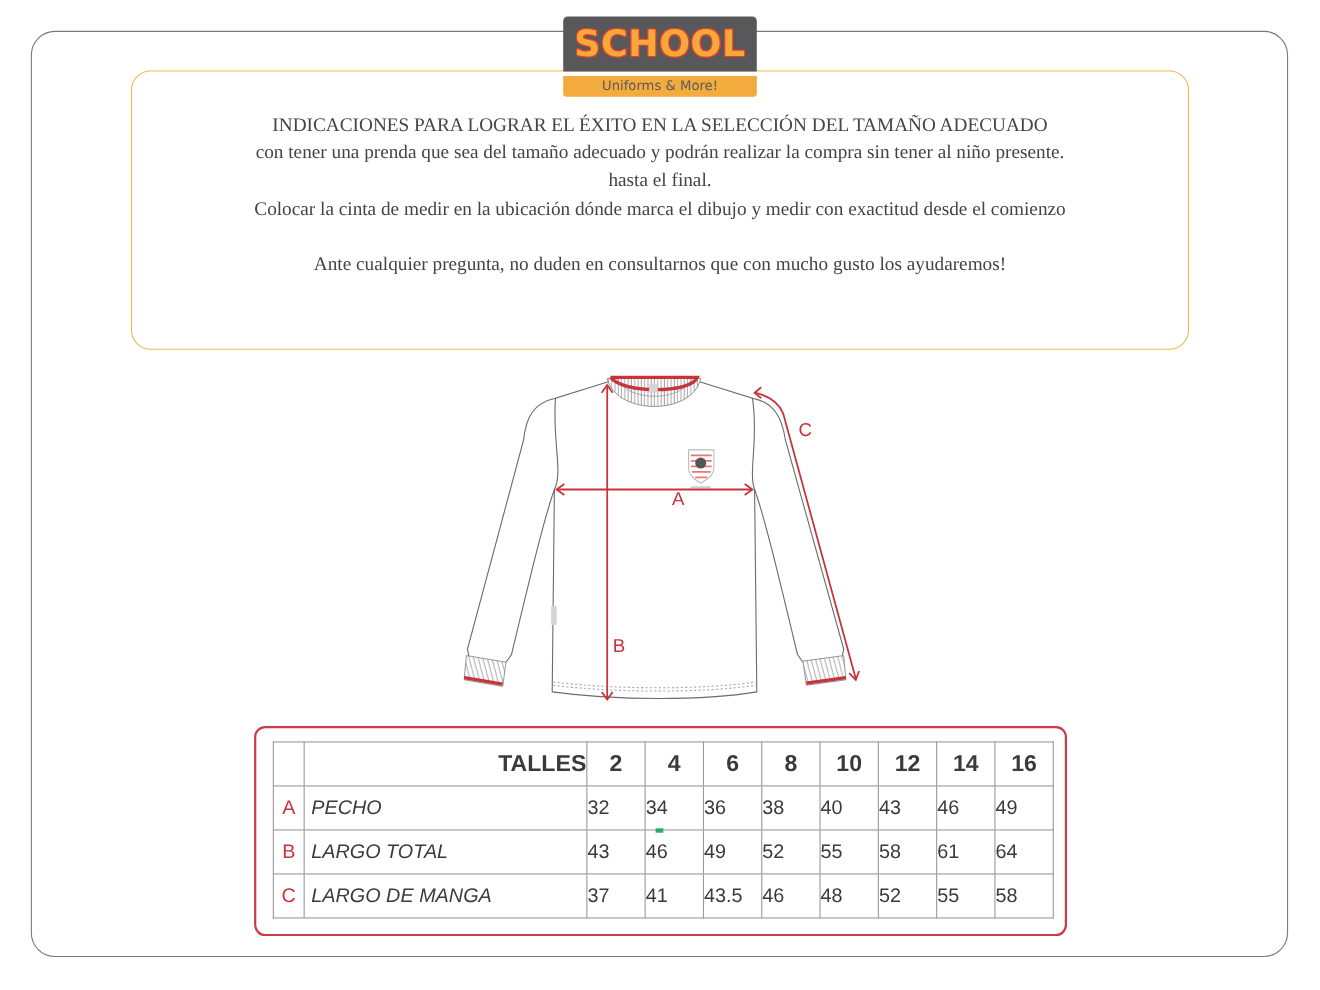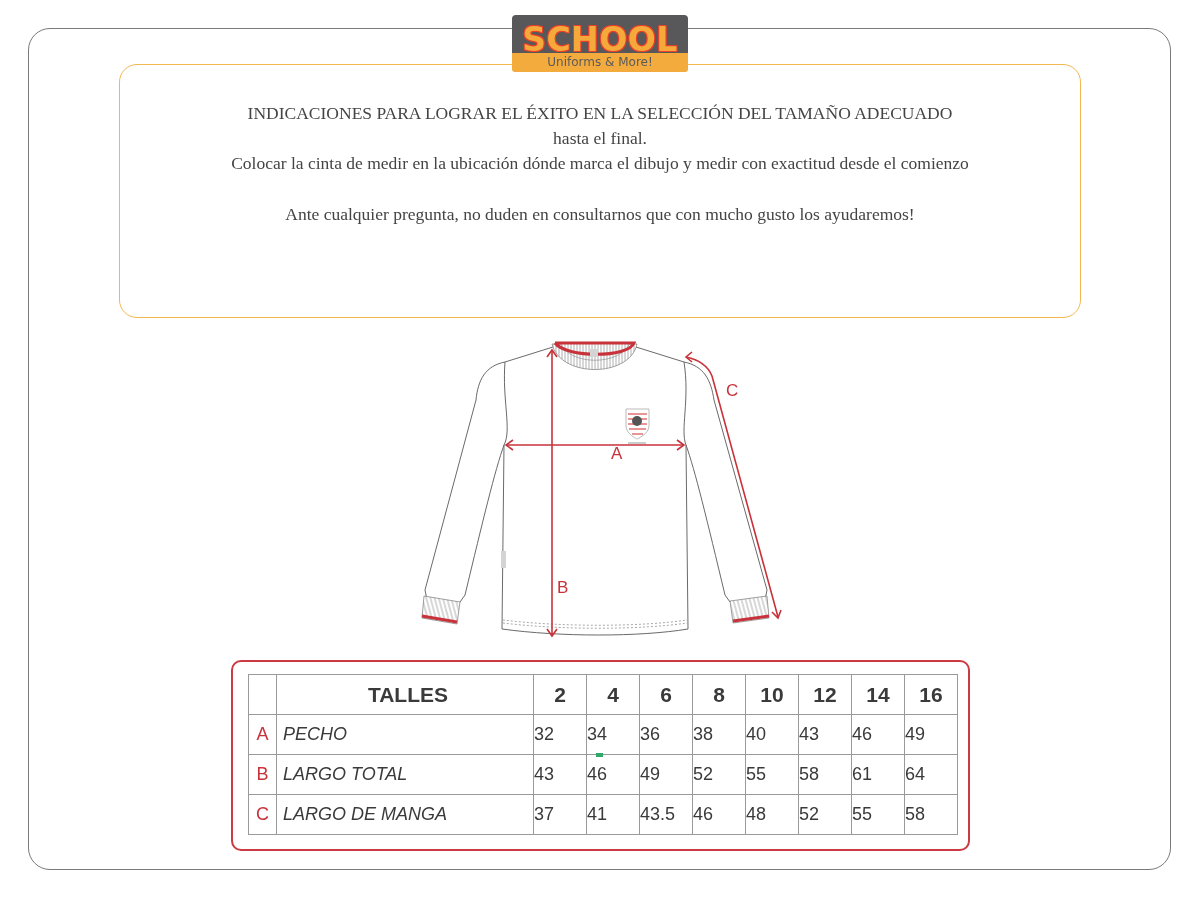--- a/index.html
+++ b/index.html
@@ -8,54 +8,55 @@
 
   .outer-frame { position: absolute; left: 28px; top: 28px; width: 1143px; height: 842px;
                  border: 1.5px solid #7a7a7a; border-radius: 22px; box-sizing: border-box; }
 
   .logo { position: absolute; left: 512px; top: 15px; width: 176px; height: 69px; }
   .logo-top { position: absolute; left: 0; top: 0; width: 176px; height: 50px; background: #58585a;
               border-radius: 4px 4px 0 0; text-align: center; }
   .logo-word { font-family: "DejaVu Sans", sans-serif; font-weight: bold; font-size: 33px; line-height: 50px;
                color: #f6a93b; letter-spacing: 0.5px;
                text-shadow: -1px -1px 0 #e8402a, 1px -1px 0 #e8402a, -1px 1px 0 #e8402a, 1px 1px 0 #e8402a; }
-  .logo-bottom { position: absolute; left: 0; top: 38px; width: 176px; height: 19px; background: #f4ab3e;
+  .logo-bottom { position: absolute; left: 0; top: 54px; width: 176px; height: 19px; background: #f4ab3e;
                  border-radius: 0 0 3px 3px; text-align: center; font-size: 12px; line-height: 19px; color: #5a5a5a; }
 
   .info-box { position: absolute; left: 119px; top: 64px; width: 962px; height: 254px;
               border: 1.5px solid #f2b84f; border-radius: 18px; box-sizing: border-box; background: #fff; }
   .info-text { position: absolute; left: 0; right: 0; top: 36px; text-align: center;
                font-family: Liberation Serif, serif; font-size: 17.5px; line-height: 25.2px; color: #444; }
   .info-text .gap { height: 25px; }
 
   .diagram { position: absolute; left: 0; top: 0; width: 1200px; height: 900px; pointer-events: none; }
   .diagram svg { position: absolute; left: 0; top: 0; }
   .measure-label { position: absolute; font-family: "Liberation Sans", sans-serif; font-size: 17px; color: #c8323a; }
 
   .table-box { position: absolute; left: 231px; top: 660px; width: 739px; height: 191px;
                border: 2px solid #cc3a42; border-radius: 10px; box-sizing: border-box; }
   table.sizes { position: absolute; left: 248px; top: 674px; border-collapse: collapse;
                 font-family: "Liberation Sans", sans-serif; color: #3a3a3a; }
   table.sizes td, table.sizes th { border: 1px solid #9a9a9a; height: 39px; padding: 0; font-size: 18px; }
   table.sizes th { font-weight: bold; font-size: 21px; text-align: center; }
-  table.sizes th.title { text-align: center; padding-left: 6px; }
+  table.sizes th.title { text-align: right; padding-left: 6px; }
   table.sizes td.letter { width: 27px; text-align: center; color: #c8323a; }
   table.sizes td.name { width: 250px; text-align: left; padding-left: 6px; font-style: italic; }
   table.sizes td.val { }
   .col-w { width: 52px; }
   .green-mark { position: absolute; left: 596px; top: 753px; width: 7px; height: 4px; background: #2fa86a; }
 </style>
 </head>
 <body>
 
 <div class="outer-frame"></div>
 
 <div class="info-box">
   <div class="info-text">
     <div>INDICACIONES PARA LOGRAR EL ÉXITO EN LA SELECCIÓN DEL TAMAÑO ADECUADO</div>
+    <div>con tener una prenda que sea del tamaño adecuado y podrán realizar la compra sin tener al niño presente.</div>
     <div>hasta el final.</div>
     <div>Colocar la cinta de medir en la ubicación dónde marca el dibujo y medir con exactitud desde el comienzo</div>
     <div class="gap"></div>
     <div>Ante cualquier pregunta, no duden en consultarnos que con mucho gusto los ayudaremos!</div>
   </div>
 </div>
 
 <div class="logo">
   <div class="logo-top">
     <span class="logo-word">SCHOOL</span>

